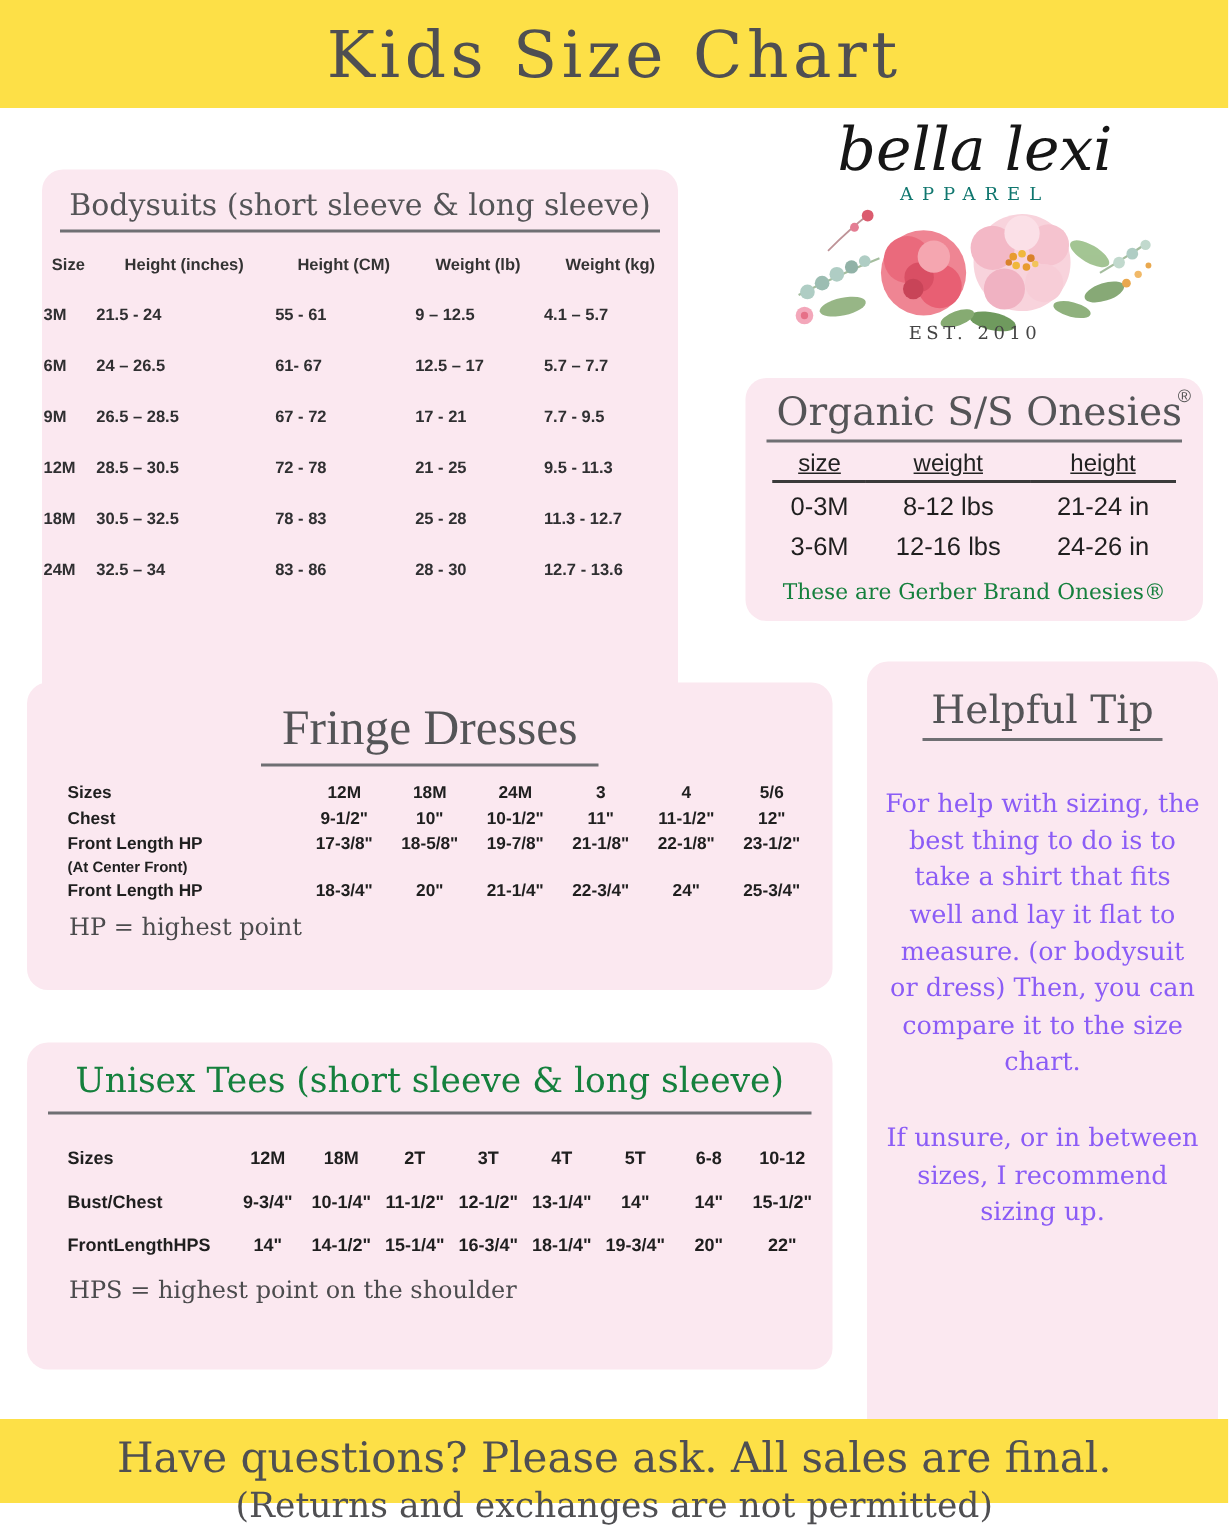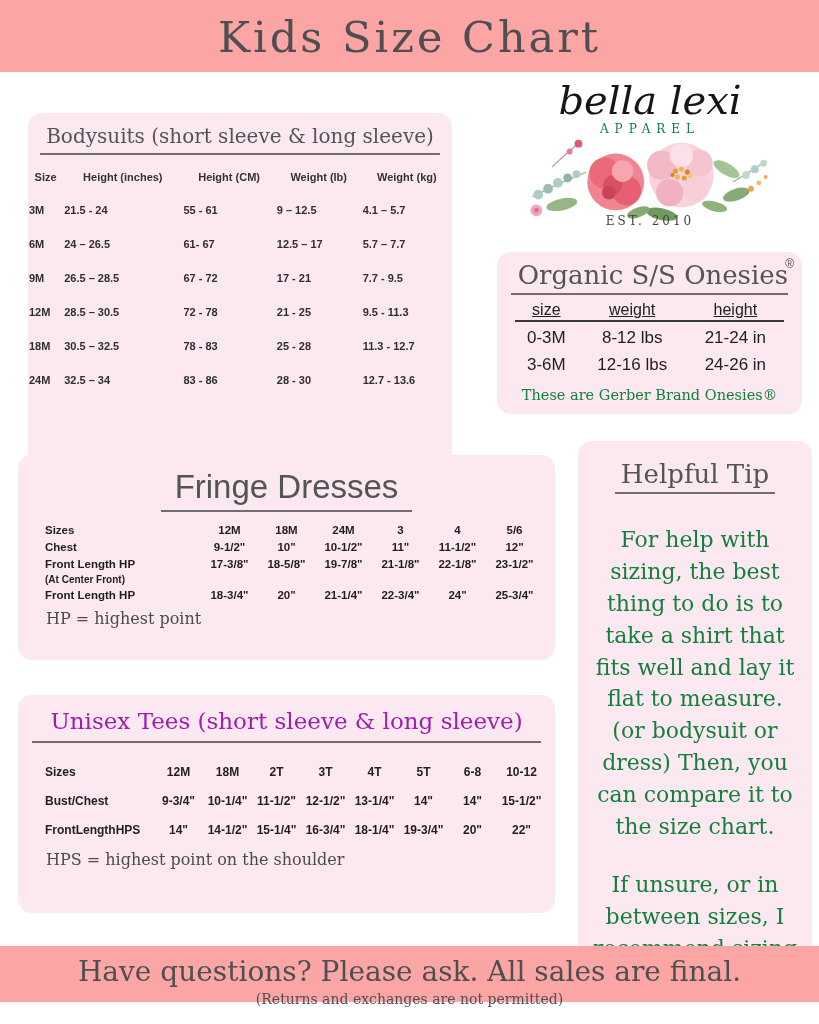--- a/index.html
+++ b/index.html
@@ -1,18 +1,18 @@
 <!DOCTYPE html>
 <html><head>
 <meta charset="utf-8">
 <style>
   html,body{margin:0;padding:0;background:#ffffff;}
   .page{position:relative;width:819px;height:1024px;background:#ffffff;overflow:hidden;
         font-family:"Liberation Sans",sans-serif;}
-  .band{position:absolute;left:0;width:819px;background:#fca5a5;}
+  .band{position:absolute;left:0;width:819px;background:#fde047;}
   .band.top{top:0;height:72px;}
   .band.bottom{top:946px;height:56px;}
   .page-title{font-family:"DejaVu Serif",serif;color:#4f4f52;font-size:43px;letter-spacing:3px;
               text-align:center;line-height:74px;}
   .panel{position:absolute;background:#fbe8f0;border-radius:14px;box-sizing:border-box;}
 
   
   .bodysuits{left:28px;top:113px;width:424px;height:382px;}
   .bs-title{font-family:"DejaVu Serif",serif;color:#545457;font-size:20px;white-space:nowrap;
             text-align:center;margin:11px 12px 0;padding-bottom:5px;border-bottom:2px solid #6f6f73;}
@@ -34,48 +34,48 @@
             text-align:right;margin:8px 14px 0;padding-bottom:3px;border-bottom:2px solid #6f6f73;}
   .on-table{width:88%;margin:5px auto 0;border-collapse:collapse;}
   .on-table th{font-size:16px;font-weight:normal;color:#222;text-decoration:underline;
                border-bottom:2px solid #3a3a3a;padding-bottom:1px;text-align:center;}
   .on-table td{font-size:17px;color:#1f1f1f;padding-top:6px;text-align:center;}
   .on-note{font-family:"DejaVu Serif",serif;font-size:14.5px;color:#15803d;text-align:center;margin-top:11px;}
 
   
   .fringe{left:18px;top:455px;width:537px;height:205px;}
   .fr-title-wrap{text-align:center;margin-top:13px;}
-  .fr-title{font-family:Liberation Sans, sans-serif;color:#545457;font-size:33px;display:inline-block;
+  .fr-title{font-family:Liberation Serif, serif;color:#545457;font-size:33px;display:inline-block;
             border-bottom:2px solid #6f6f73;padding:0 14px 4px;}
   .fr-table{border-collapse:collapse;margin:9px 0 0 26px;}
   .fr-table td{font-size:11.5px;font-weight:bold;color:#1f1f1f;text-align:center;height:15px;width:55px;}
   .fr-table td.lbl{text-align:left;width:155px;}
   .fr-table td.sub{font-size:10px;height:12px;}
   .note{font-family:"DejaVu Serif",serif;font-size:16px;color:#4b4b4d;margin:6px 0 0 28px;}
 
   
   .tip{left:578px;top:441px;width:234px;height:552px;}
   .tip-title-wrap{text-align:center;margin-top:18px;}
   .tip-title{font-family:"DejaVu Serif",serif;color:#545457;font-size:26px;display:inline-block;
              border-bottom:2px solid #6f6f73;padding:0 6px 3px;}
-  .tip p{font-family:"DejaVu Serif",serif;color:#15803d;font-size:22px;line-height:1.45;
+  .tip p{font-family:"DejaVu Serif",serif;color:#8b5cf6;font-size:17px;line-height:1.45;
          text-align:center;margin:30px 12px 0;}
   .tip p.second{margin-top:26px;}
 
   
   .tees{left:18px;top:695px;width:537px;height:218px;}
-  .tee-title{font-family:"DejaVu Serif",serif;color:#a21caf;font-size:23px;white-space:nowrap;
+  .tee-title{font-family:"DejaVu Serif",serif;color:#15803d;font-size:23px;white-space:nowrap;
              text-align:center;margin:13px 14px 0;padding-bottom:7px;border-bottom:2px solid #6f6f73;}
   .tee-table{border-collapse:collapse;margin:14px 0 0 26px;}
   .tee-table td{font-size:12px;font-weight:bold;color:#1f1f1f;text-align:center;height:27px;width:47px;}
   .tee-table td.lbl{text-align:left;width:108px;}
 
   
   .footer-1{font-family:"DejaVu Serif",serif;color:#4f4f52;font-size:28px;text-align:center;margin-top:9px;}
-  .footer-2{font-family:"DejaVu Serif",serif;color:#4f4f52;font-size:14px;text-align:center;margin-top:3px;}
+  .footer-2{font-family:"DejaVu Serif",serif;color:#4f4f52;font-size:23px;text-align:center;margin-top:3px;}
 </style>
 </head>
 <body>
 
 <div class="page">
 
   <div class="band top">
     <div class="page-title">Kids Size Chart</div>
   </div>
 

